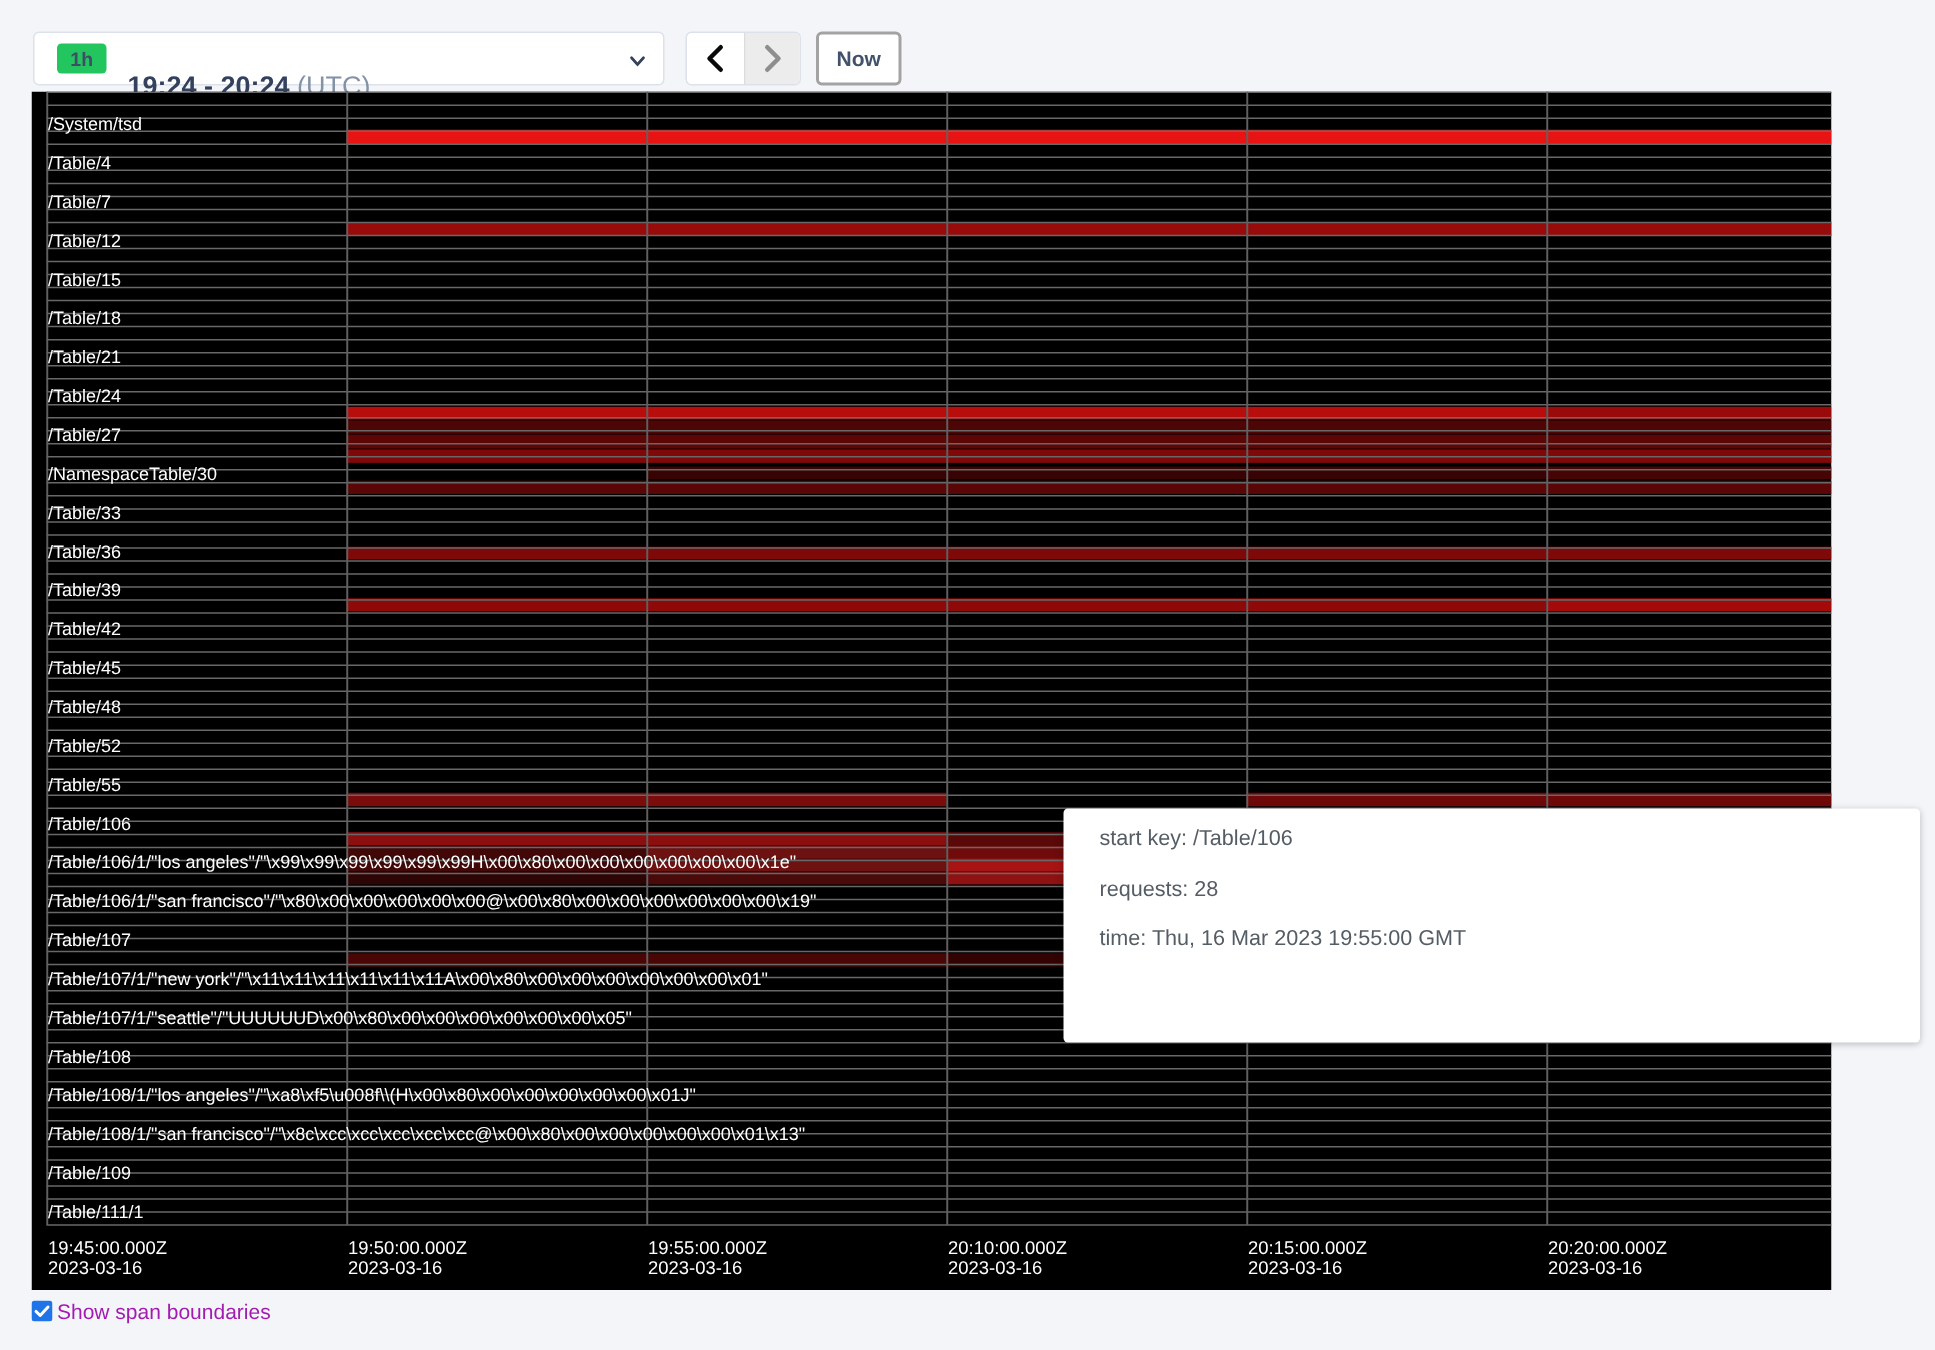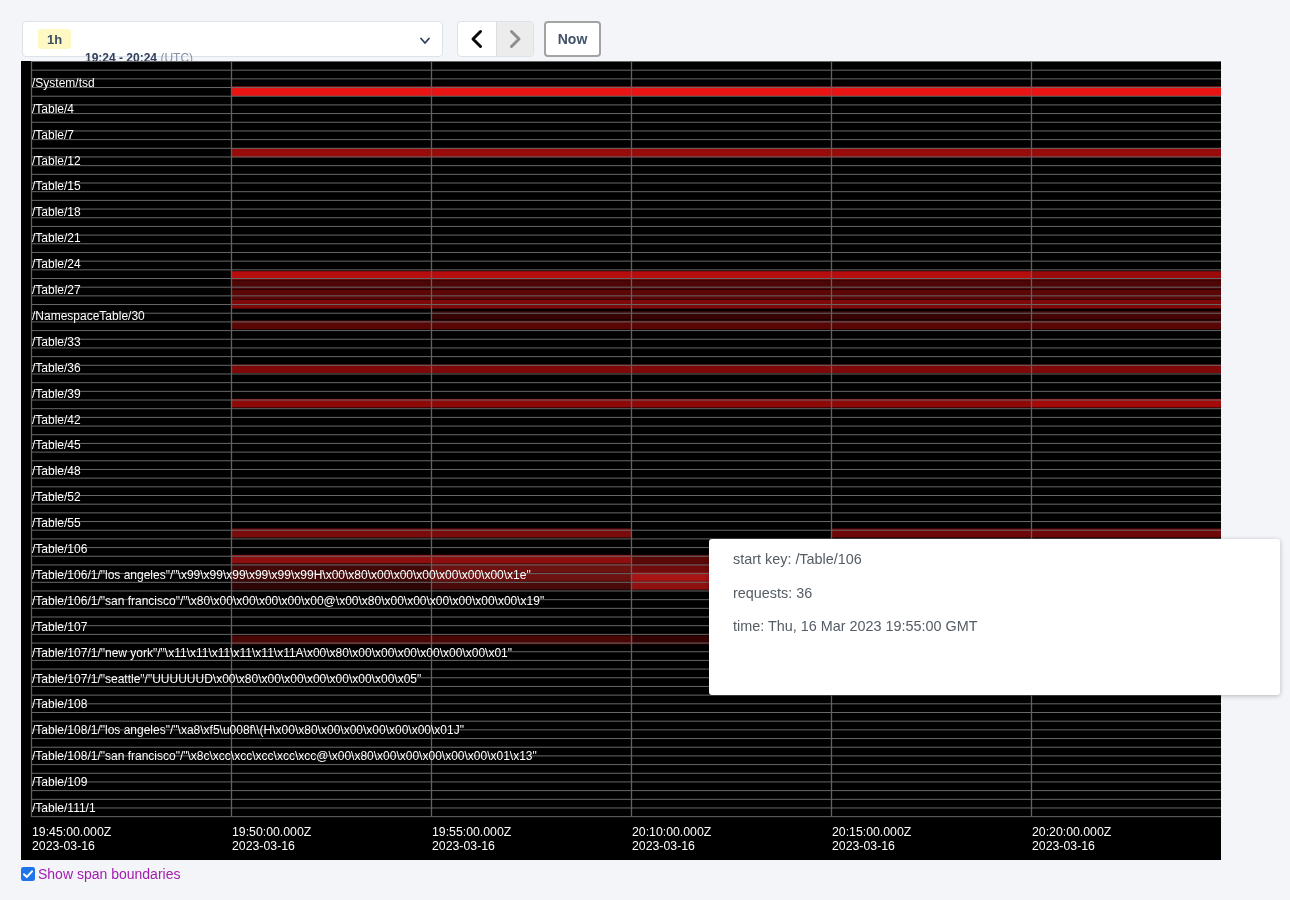--- a/index.html
+++ b/index.html
@@ -1,20 +1,20 @@
 <!DOCTYPE html>
 <html lang="en"><head><meta charset="utf-8">
 <title>Key Visualizer</title>
 <style>
 * { box-sizing: border-box; }
 html,body { margin:0; padding:0; }
 body { width:1290px; height:900px; background:#f4f5f9; font-family:"Liberation Sans", sans-serif; position:relative; overflow:hidden; }
 .dd { position:absolute; left:22px; top:21px; width:421px; height:36px; background:#fff; border:1px solid #dde2ea; border-radius:4px; display:flex; align-items:center; }
-.badge { margin-left:15px; width:33px; height:20px; background:#fef9c3; border-radius:3px; font-size:13px; font-weight:bold; color:#3f4e66; display:flex; align-items:center; justify-content:center; }
-.ddtext { margin-left:14px; font-size:12px; font-weight:bold; color:#33415c;margin-top:37px; }
+.badge { margin-left:15px; width:33px; height:20px; background:#22c55e; border-radius:3px; font-size:13px; font-weight:bold; color:#3f4e66; display:flex; align-items:center; justify-content:center; }
+.ddtext { margin-left:14px; font-size:18px; font-weight:bold; color:#33415c;margin-top:37px; }
 .ddtext .utc { font-weight:normal; color:#8492a6; }
 .ddchev { position:absolute; right:11px; top:13px; }
 .grp { position:absolute; left:457px; top:21px; width:77px; height:36px; border:1px solid #dde2ea; border-radius:4px; background:#fff; display:flex; }
 .grp .half { width:38px; height:34px; display:flex; align-items:center; justify-content:center; }
 .grp .right { background:#ececec; border-left:1px solid #dcdcdc; border-radius:0 3px 3px 0; }
 .nowbtn { position:absolute; left:544px; top:21px; width:57px; height:36px; background:#fff; border:2px solid #a3a3a3; border-radius:4px; font-size:14px; font-weight:bold; color:#42526b; display:flex; align-items:center; justify-content:center; }
 .cv { position:absolute; left:21px; top:61px; width:1200px; height:688px; }
 .tip { position:absolute; left:709px; top:539px; width:571px; height:156px; background:#fff; border-radius:3px; box-shadow:0 1px 5px rgba(0,0,0,0.25); padding:12px 0 0 24px; }
 .tip p { margin:0 0 17.5px 0; font-size:14.4px; color:#545c64; white-space:nowrap; }
 .cbrow { position:absolute; left:21px; top:866px; display:flex; align-items:center; }
@@ -114,21 +114,21 @@
         <text x="611" y="775">20:10:00.000Z</text>
         <text x="611" y="788.5">2023-03-16</text>
         <text x="811" y="775">20:15:00.000Z</text>
         <text x="811" y="788.5">2023-03-16</text>
         <text x="1011" y="775">20:20:00.000Z</text>
         <text x="1011" y="788.5">2023-03-16</text>
       </g>
     </svg></div>
 <div class="tip">
   <p>start key: /Table/106</p>
-  <p>requests: 36</p>
+  <p>requests: 28</p>
   <p>time: Thu, 16 Mar 2023 19:55:00 GMT</p>
 </div>
 <div class="cbrow">
   <svg width="14" height="14" viewBox="0 0 15 15">
       <rect x="0" y="0" width="15" height="15" rx="2.5" fill="#1e74e8"></rect>
       <path d="M3.2 7.8 L6.2 10.7 L11.8 4.6" stroke="#fff" stroke-width="2.1" fill="none" stroke-linecap="round" stroke-linejoin="round"></path>
     </svg>
   <div class="cblabel">Show span boundaries</div>
 </div>
 

